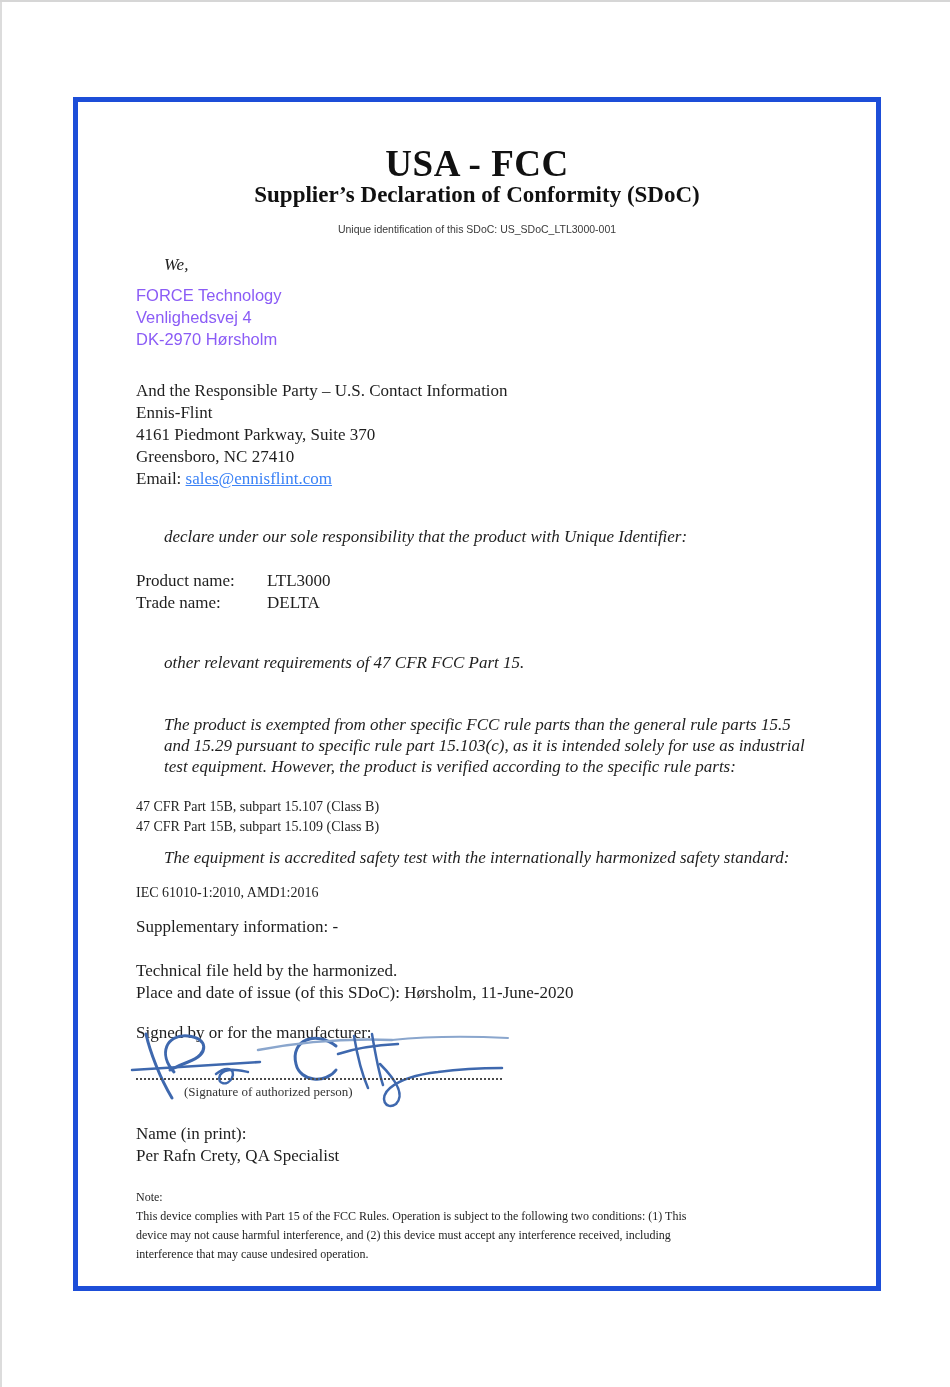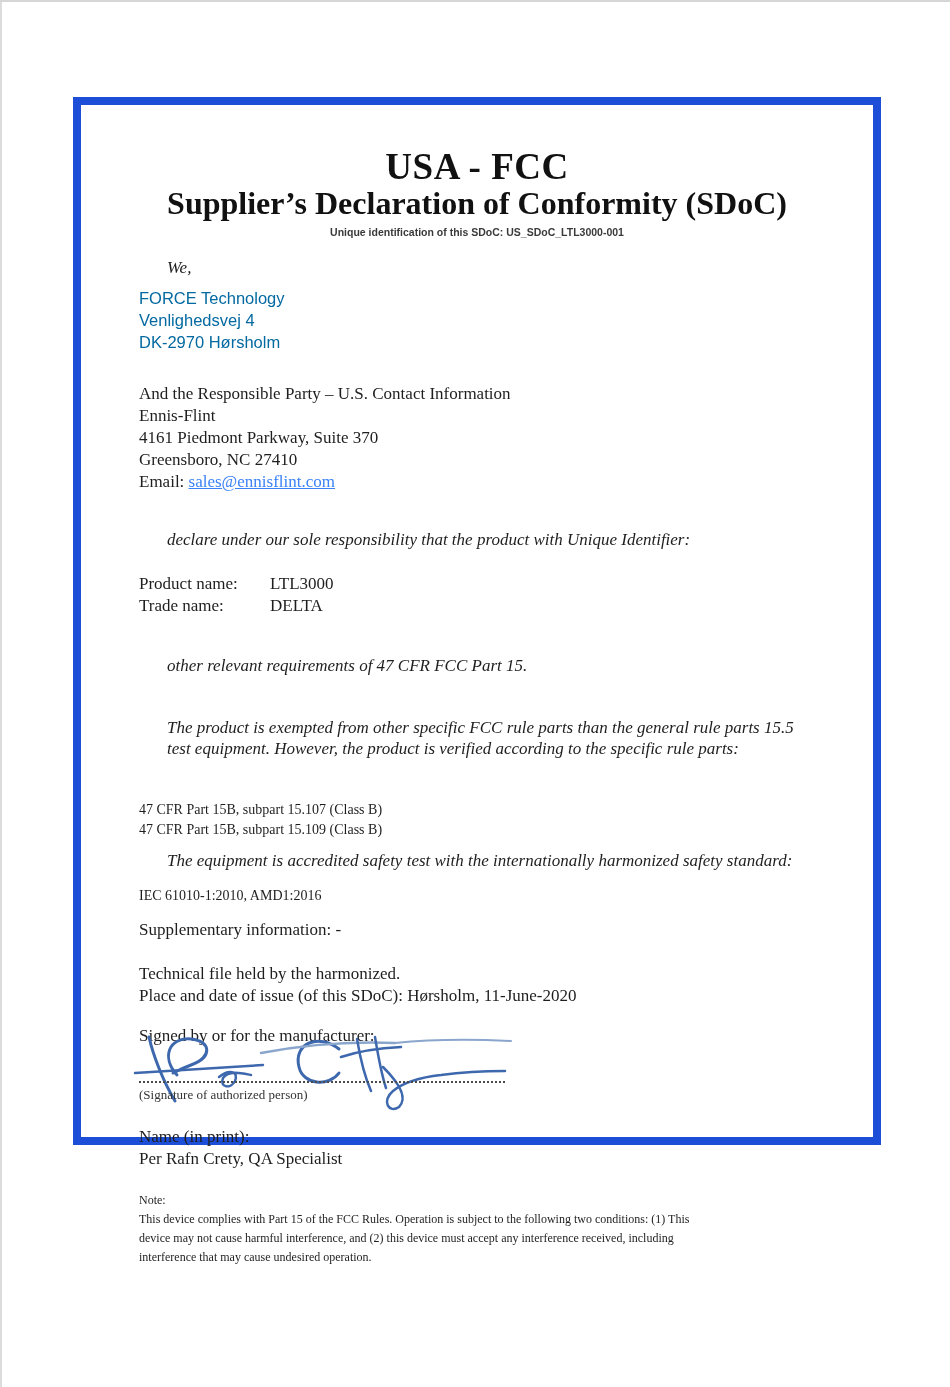--- a/index.html
+++ b/index.html
@@ -2,38 +2,38 @@
 <html><head>
 <meta charset="utf-8">
 <style>
   html,body{margin:0;padding:0;background:#ffffff;}
   .canvas{
     position:relative;width:950px;height:1387px;background:#ffffff;overflow:hidden;
     font-family:"Liberation Serif", serif;color:#1e1e1e;
     box-shadow:inset 0 2px 0 #d6d6d6, inset 2px 0 0 #dcdcdc;
   }
   .doc-border{
-    position:absolute;left:73px;top:97px;width:808px;height:1048px;
-    border:8px solid #1d4ed8;box-sizing:border-box;background:#fff;
+    position:absolute;left:73px;top:97px;width:808px;height:1194px;
+    border:5px solid #1d4ed8;box-sizing:border-box;background:#fff;
   }
   .abs{position:absolute;left:58px;right:34px;}
   .centered{left:0;right:0;text-align:center;}
   .title1{font-size:37px;font-weight:700;letter-spacing:.5px;color:#111;}
-  .title2{font-size:32px;font-weight:700;color:#111;}
-  .unique-id{font-family:"Liberation Sans",sans-serif;font-size:10.5px;font-weight:700;color:#3a3a3a;}
+  .title2{font-size:23px;font-weight:700;color:#111;}
+  .unique-id{font-family:"Liberation Sans",sans-serif;font-size:10.5px;font-weight:400;color:#3a3a3a;}
   .serif-line{font-size:17px;line-height:22px;}
-  .sans-line{font-family:"Liberation Sans",sans-serif;font-size:16.5px;line-height:22px;color:#0369a1;}
+  .sans-line{font-family:"Liberation Sans",sans-serif;font-size:16.5px;line-height:22px;color:#8b5cf6;}
   .italic{font-style:italic;margin-left:28px;}
   .small-line{font-size:14px;line-height:20px;}
   .note-line{font-size:12px;line-height:19px;}
   .prod-row{display:flex;font-size:17px;line-height:22px;}
   .prod-label{width:131px;flex:0 0 131px;}
   .email-link{text-decoration:underline;}
   .dotted-line{border-bottom:2px dotted #4a4a4a;height:0;width:366px;}
-  .caption{font-size:13px;color:#333;}
+  .caption{font-size:13px;color:#333;margin-left:48px;}
   .sig-svg{position:absolute;overflow:visible;}
   p,div,h1{margin:0;padding:0;}
 </style>
 </head>
 <body>
 
 <div class="canvas">
   <div class="doc-border">
 
     <h1 class="abs centered title1" style="top:40px;">USA - FCC</h1>
@@ -71,20 +71,21 @@
         <span>DELTA</span>
       </div>
     </div>
 
     <div class="abs" style="top:550px;">
       <div class="serif-line italic" style="line-height:21px;">other relevant requirements of 47 CFR FCC Part 15.</div>
     </div>
 
     <div class="abs" style="top:612px;">
       <div class="serif-line italic" style="line-height:21px;">The product is exempted from other specific FCC rule parts than the general rule parts 15.5</div>
+      <div class="serif-line italic" style="line-height:21px;">and 15.29 pursuant to specific rule part 15.103(c), as it is intended solely for use as industrial</div>
       <div class="serif-line italic" style="line-height:21px;">test equipment. However, the product is verified according to the specific rule parts:</div>
     </div>
 
     <div class="abs" style="top:695px;">
       <div class="small-line">47 CFR Part 15B, subpart 15.107 (Class B)</div>
       <div class="small-line">47 CFR Part 15B, subpart 15.109 (Class B)</div>
     </div>
 
     <div class="abs serif-line italic" style="top:745px;">The equipment is accredited safety test with the internationally harmonized safety standard:</div>
 

